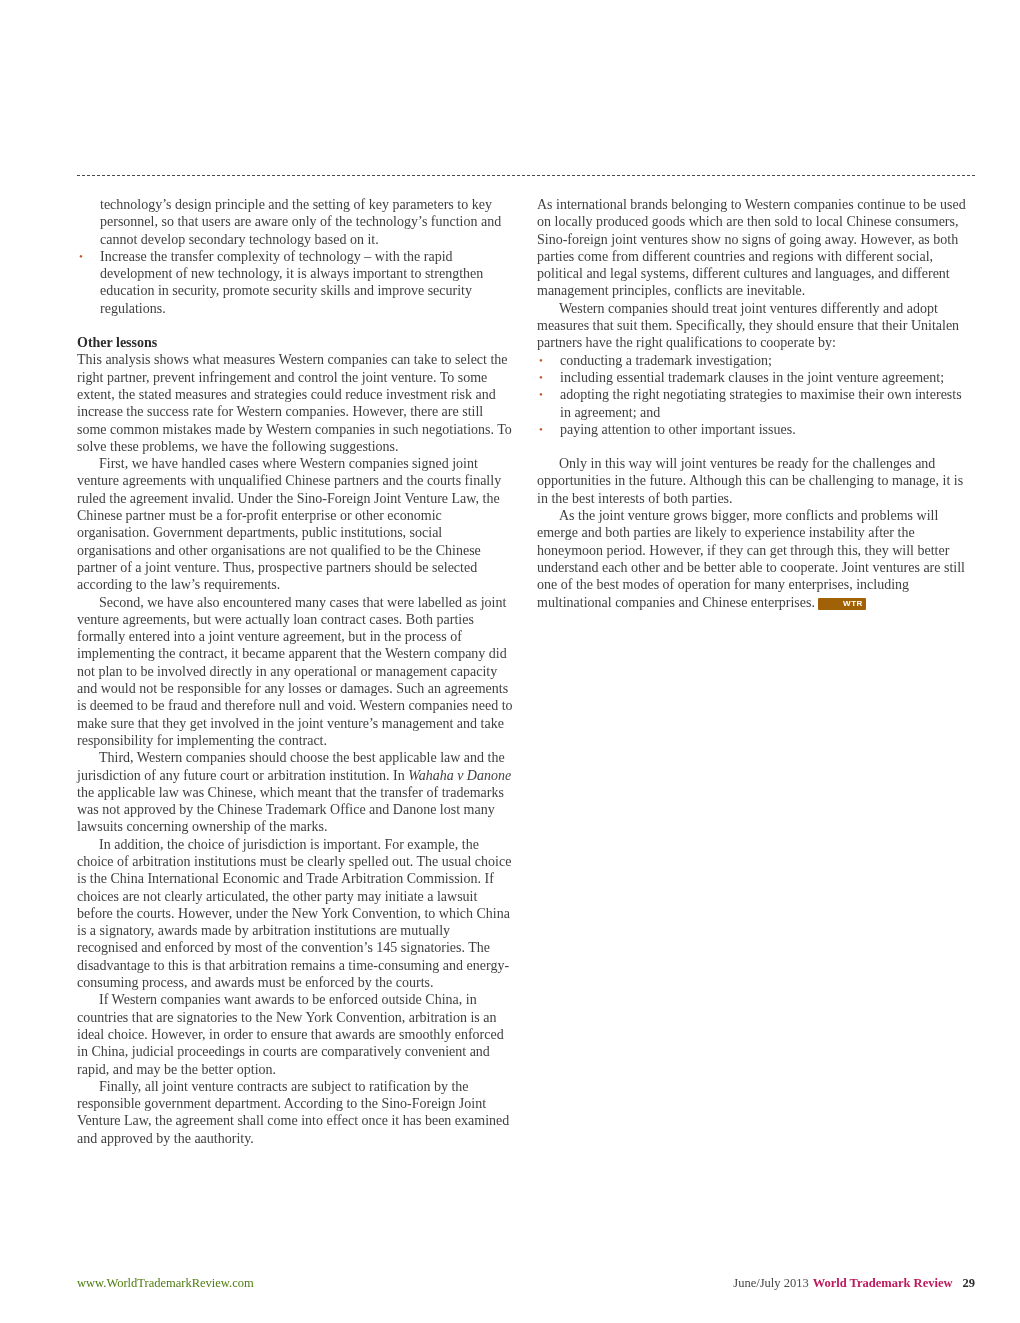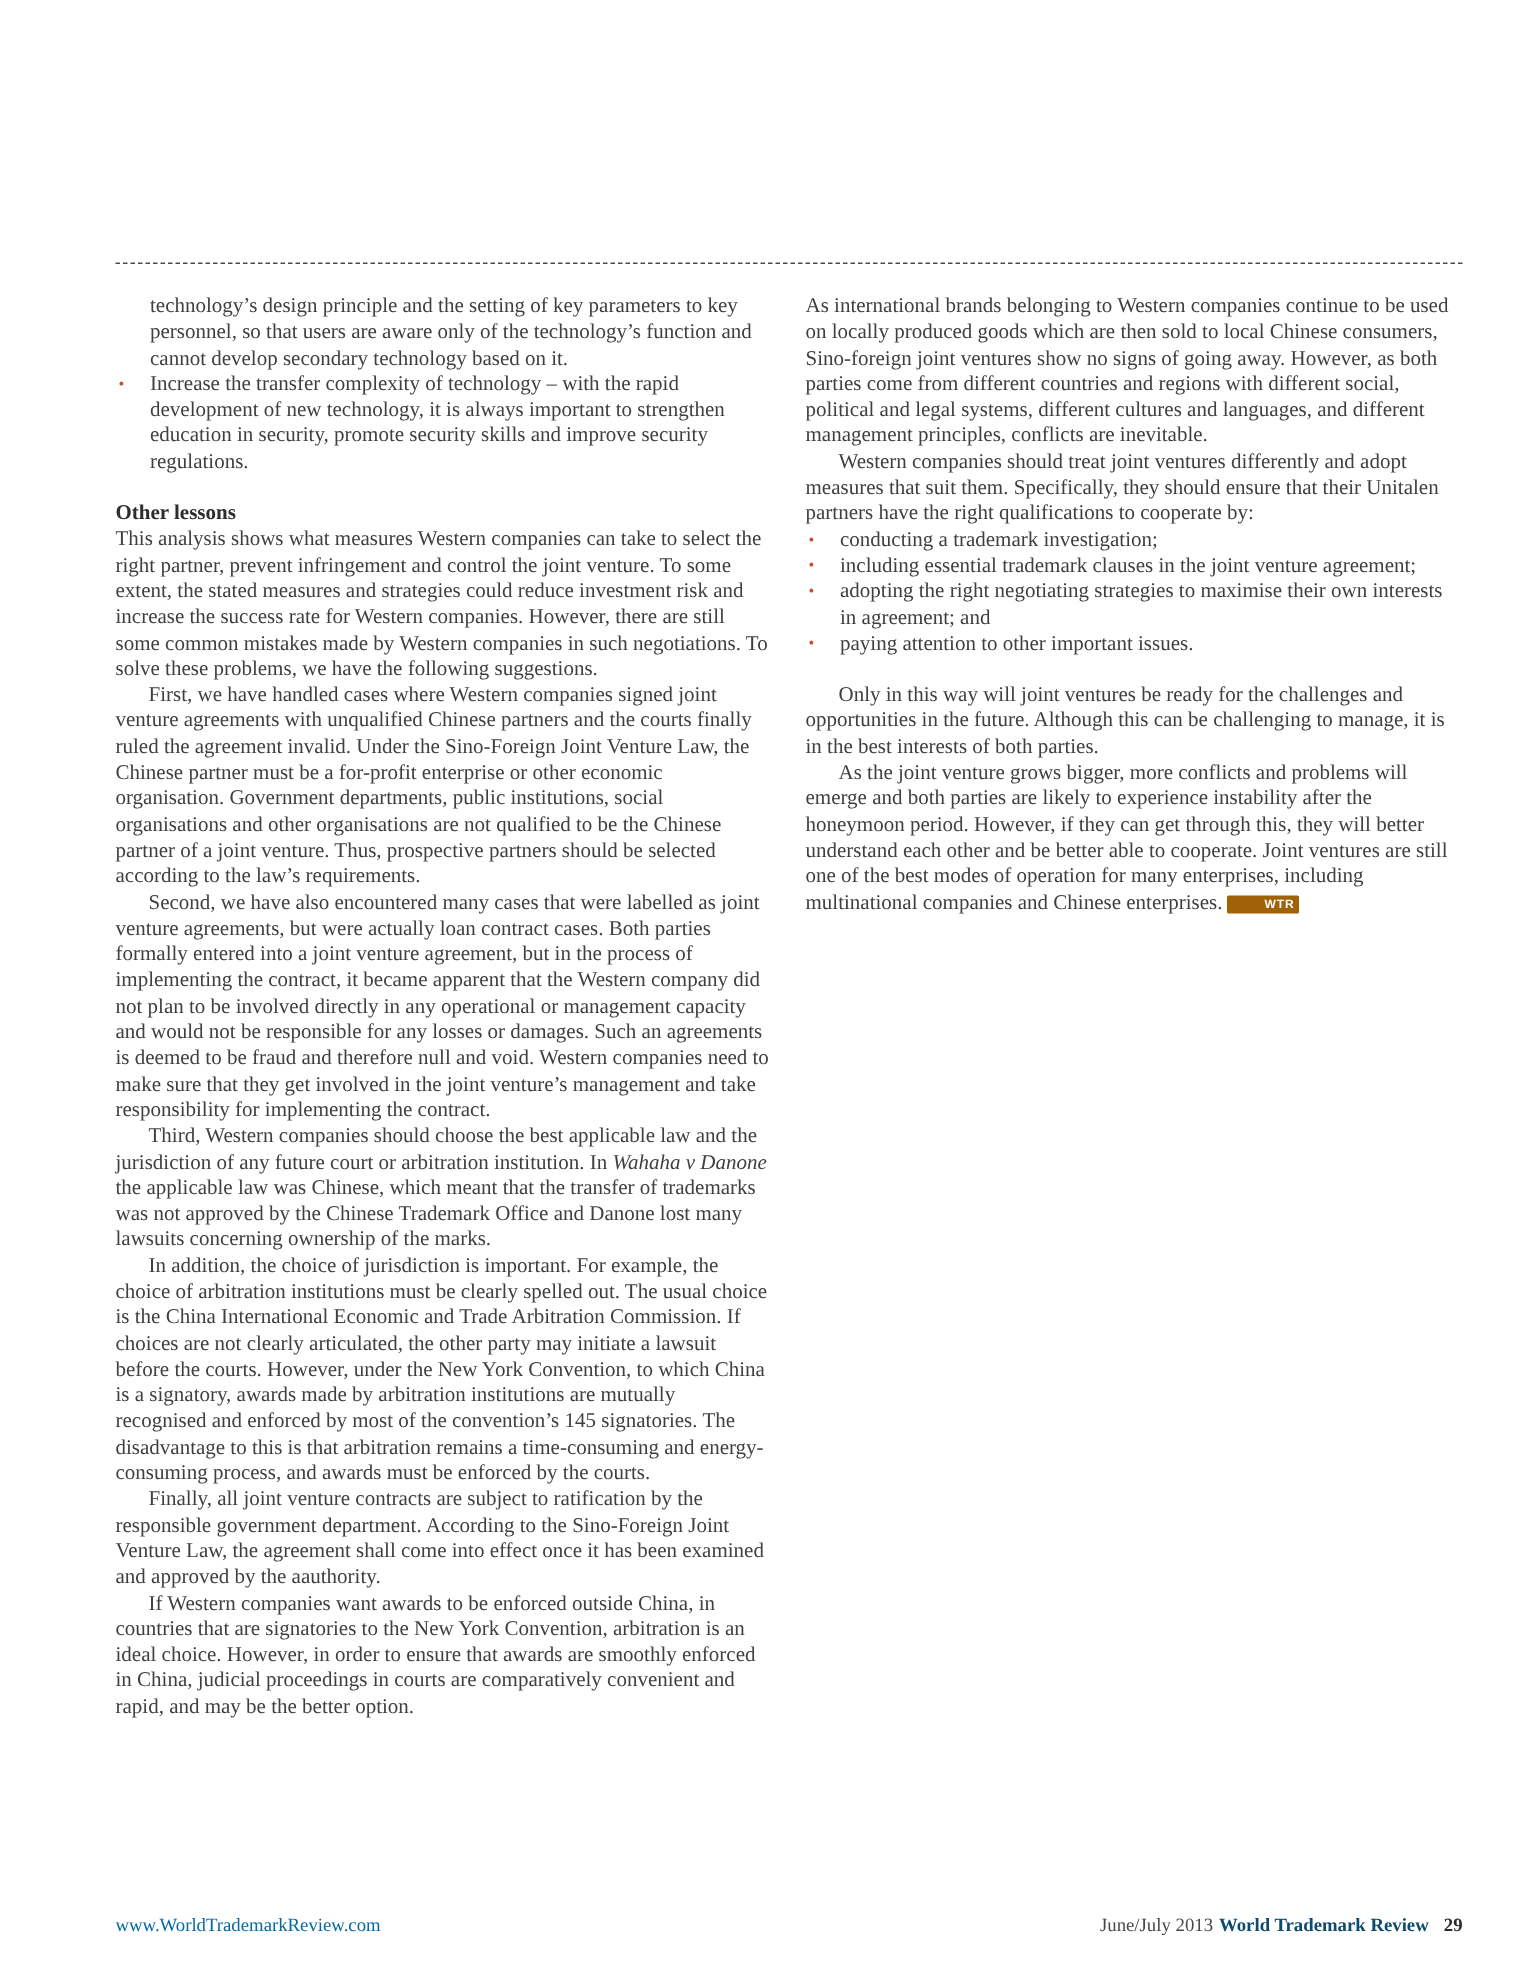--- a/index.html
+++ b/index.html
@@ -58,23 +58,23 @@
     font-size:14px; line-height:17.5px; color:#c4502a;
   }
   .author-name { font-weight:bold; }
   .author-email { font-style:italic; }
 
   .footer {
     position:absolute; left:77px; top:1276px; width:898px;
     display:flex; justify-content:space-between; align-items:baseline;
     font-size:12.5px; color:#474747; line-height:14px;
   }
-  .footer-url { color:#0369a1; text-decoration:none; }
+  .footer-url { color:#4d7c0f; text-decoration:none; }
   .footer-right { color:#474747; }
-  .footer-publication { font-weight:bold; color:#0c4a6e; margin-left:4px; }
+  .footer-publication { font-weight:bold; color:#be185d; margin-left:4px; }
   .footer-page { font-weight:bold; color:#2b2b2b; margin-left:10px; }
 </style>
 </head>
 <body>
 
 <div class="page">
 
   <div class="top-rule"></div>
 
   <div class="col col-left">
@@ -85,22 +85,22 @@
       <span class="bullet-text">Increase the transfer complexity of technology – with the rapid development of new technology, it is always important to strengthen education in security, promote security skills and improve security regulations.</span>
     </div>
 
     <div class="section-heading">Other lessons</div>
 
     <p>This analysis shows what measures Western companies can take to select the right partner, prevent infringement and control the joint venture. To some extent, the stated measures and strategies could reduce investment risk and increase the success rate for Western companies. However, there are still some common mistakes made by Western companies in such negotiations. To solve these problems, we have the following suggestions.</p>
     <p class="indent">First, we have handled cases where Western companies signed joint venture agreements with unqualified Chinese partners and the courts finally ruled the agreement invalid. Under the Sino-Foreign Joint Venture Law, the Chinese partner must be a for-profit enterprise or other economic organisation. Government departments, public institutions, social organisations and other organisations are not qualified to be the Chinese partner of a joint venture. Thus, prospective partners should be selected according to the law’s requirements.</p>
     <p class="indent">Second, we have also encountered many cases that were labelled as joint venture agreements, but were actually loan contract cases. Both parties formally entered into a joint venture agreement, but in the process of implementing the contract, it became apparent that the Western company did not plan to be involved directly in any operational or management capacity and would not be responsible for any losses or damages. Such an agreements is deemed to be fraud and therefore null and void. Western companies need to make sure that they get involved in the joint venture’s management and take responsibility for implementing the contract.</p>
     <p class="indent"><span>Third, Western companies should choose the best applicable law and the jurisdiction of any future court or arbitration institution. In </span><span class="italic">Wahaha v Danone</span><span> the applicable law was Chinese, which meant that the transfer of trademarks was not approved by the Chinese Trademark Office and Danone lost many lawsuits concerning ownership of the marks.</span></p>
     <p class="indent">In addition, the choice of jurisdiction is important. For example, the choice of arbitration institutions must be clearly spelled out. The usual choice is the China International Economic and Trade Arbitration Commission. If choices are not clearly articulated, the other party may initiate a lawsuit before the courts. However, under the New York Convention, to which China is a signatory, awards made by arbitration institutions are mutually recognised and enforced by most of the convention’s 145 signatories. The disadvantage to this is that arbitration remains a time-consuming and energy-consuming process, and awards must be enforced by the courts.</p>
+    <p class="indent">If Western companies want awards to be enforced outside China, in countries that are signatories to the New York Convention, arbitration is an ideal choice. However, in order to ensure that awards are smoothly enforced in China, judicial proceedings in courts are comparatively convenient and rapid, and may be the better option.</p>
     <p class="indent">Finally, all joint venture contracts are subject to ratification by the responsible government department. According to the Sino-Foreign Joint Venture Law, the agreement shall come into effect once it has been examined and approved by the aauthority.</p>
-    <p class="indent">If Western companies want awards to be enforced outside China, in countries that are signatories to the New York Convention, arbitration is an ideal choice. However, in order to ensure that awards are smoothly enforced in China, judicial proceedings in courts are comparatively convenient and rapid, and may be the better option.</p>
   </div>
 
   <div class="col col-right">
 
     <p>As international brands belonging to Western companies continue to be used on locally produced goods which are then sold to local Chinese consumers, Sino-foreign joint ventures show no signs of going away. However, as both parties come from different countries and regions with different social, political and legal systems, different cultures and languages, and different management principles, conflicts are inevitable.</p>
     <p class="indent">Western companies should treat joint ventures differently and adopt measures that suit them. Specifically, they should ensure that their Unitalen partners have the right qualifications to cooperate by:</p>
 
     <div>
       <div class="bullet-row">
         <span class="bullet-glyph">•</span>

